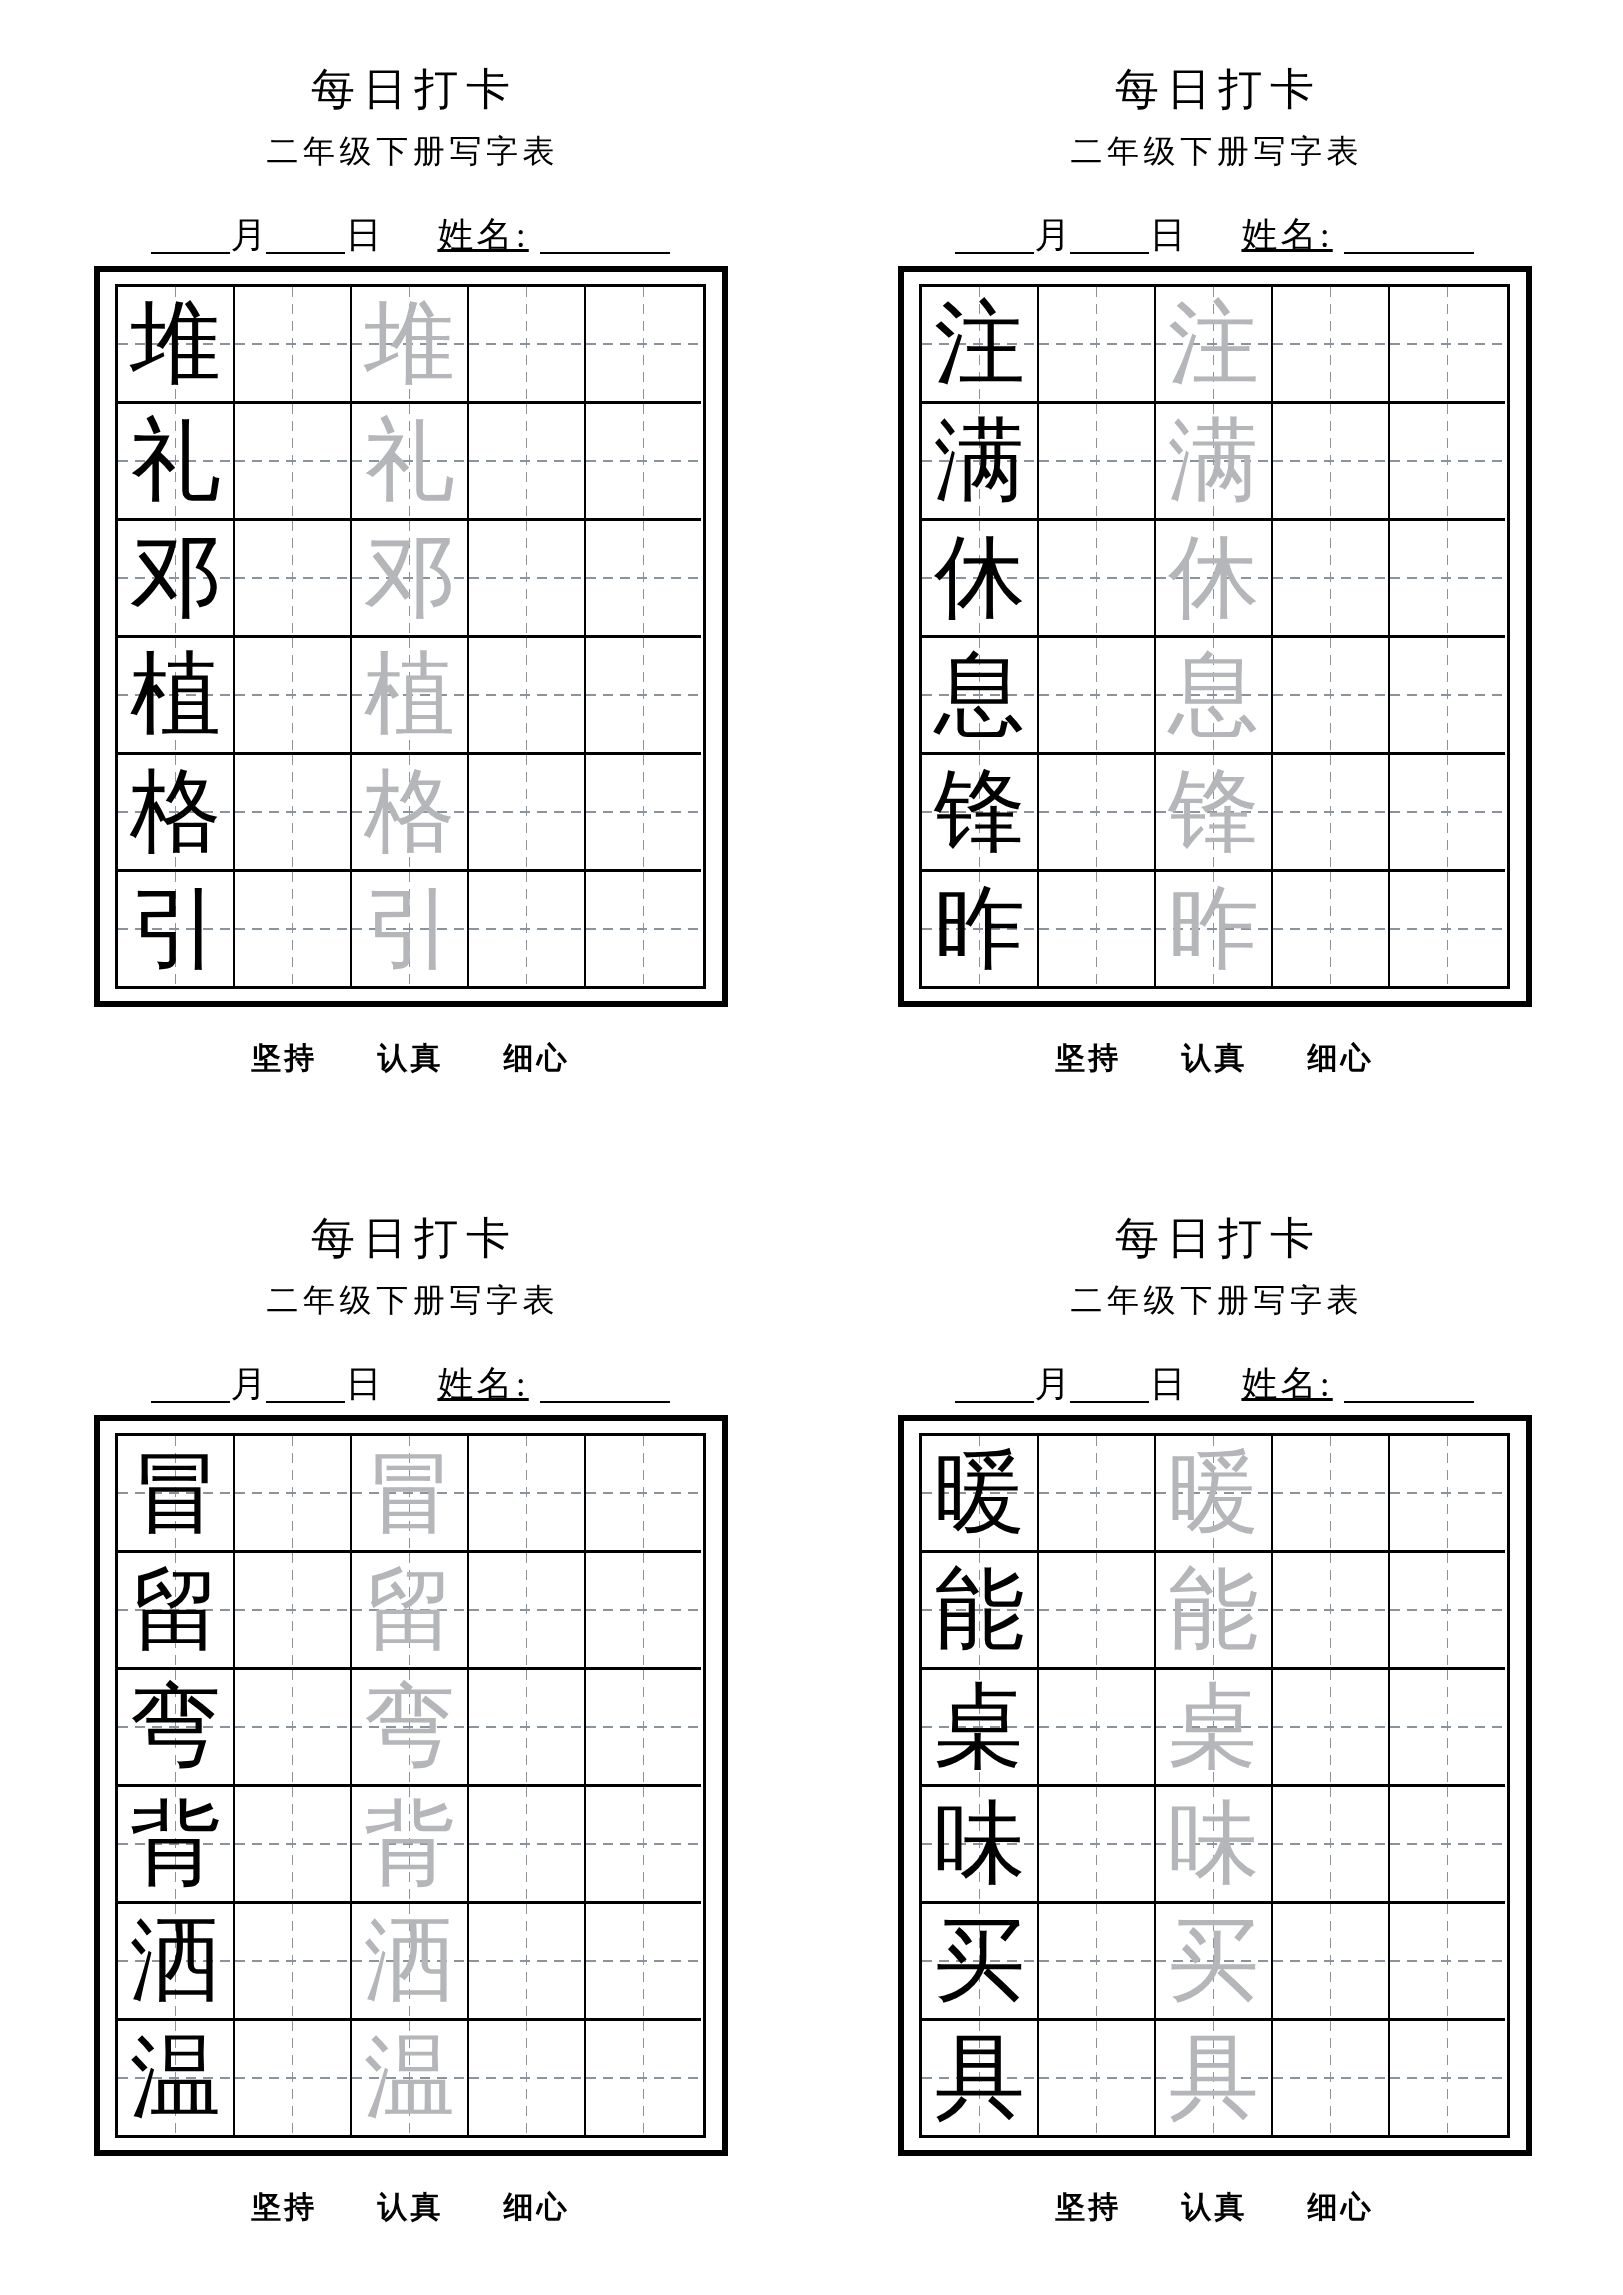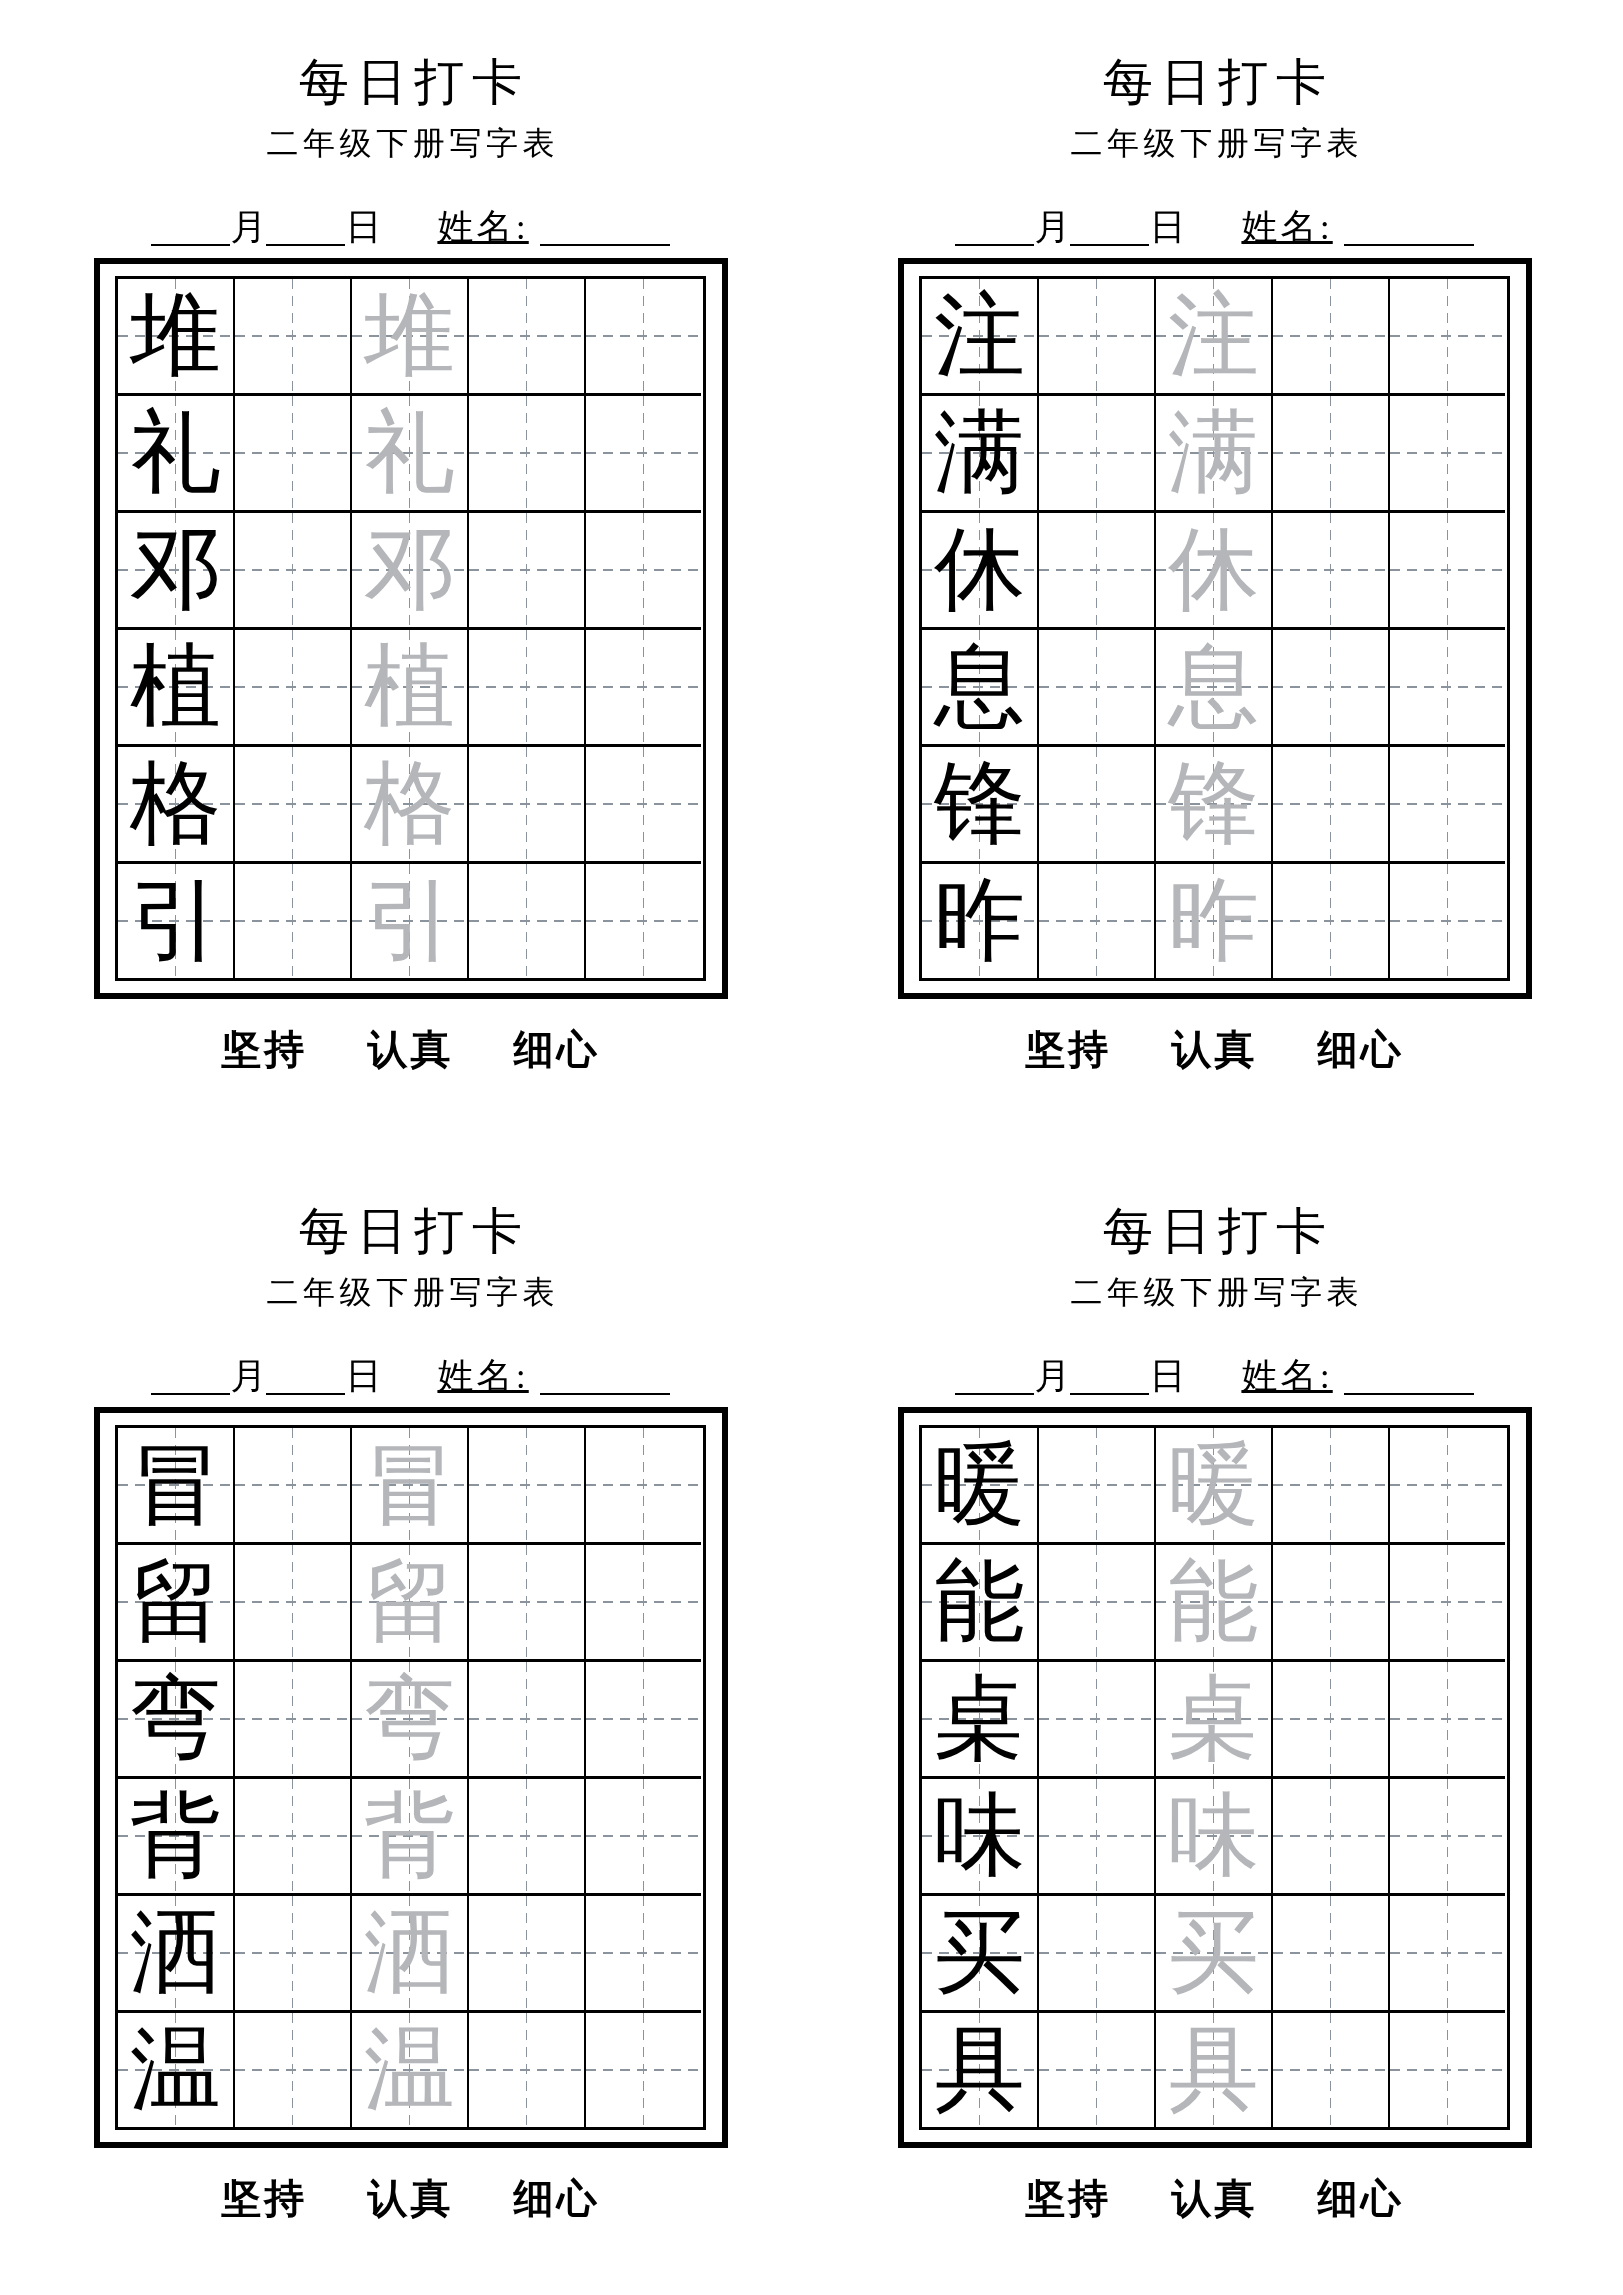--- a/index.html
+++ b/index.html
@@ -22,22 +22,22 @@
     position:absolute;
     width:635px;
     text-align:center;
   }
   #q0{left:93px;top:46px}
   #q1{left:897px;top:46px}
   #q2{left:93px;top:1195px}
   #q3{left:897px;top:1195px}
 
   .q-title{
-    margin-top:16px;
-    font-size:50px;
+    margin-top:24px;
+    font-size:44px;
     line-height:40px;
     letter-spacing:7.7px;
     text-indent:7.7px;
     white-space:nowrap;
   }
   .q-subtitle{
     margin-top:23px;
     font-size:32px;
     line-height:36px;
     letter-spacing:4.6px;
@@ -115,21 +115,21 @@
     justify-content:center;
     font-size:91px;
     line-height:1;
     z-index:1;
   }
   .char.ink{color:var(--ink,#000);}
   .char.trace{color:var(--trace,#b4b6b9);}
 
   .q-footer{
     margin-top:28px;
-    font-size:40px;
+    font-size:30px;
     line-height:45px;
     font-weight:bold;
     letter-spacing:3.1px;
     white-space:nowrap;
   }
   .motto + .motto{margin-left:60px;}
 </style>
 </head>
 <body>
 

